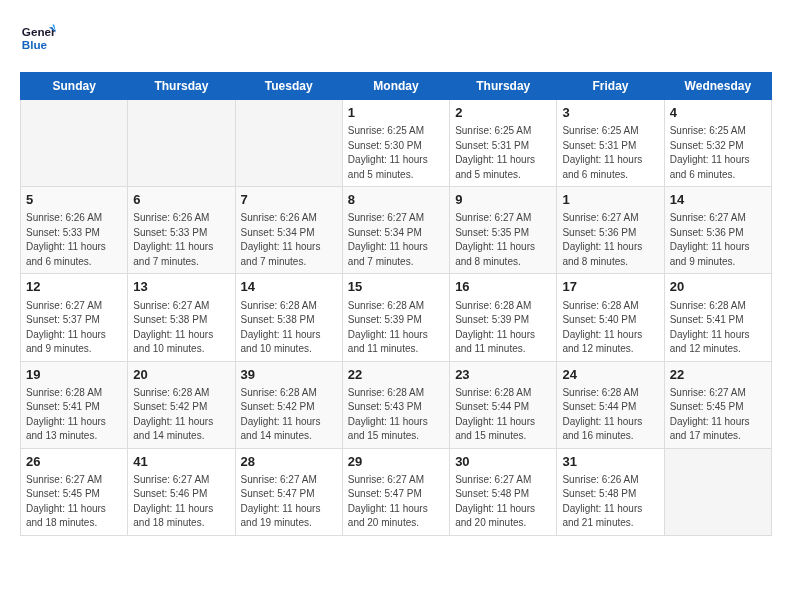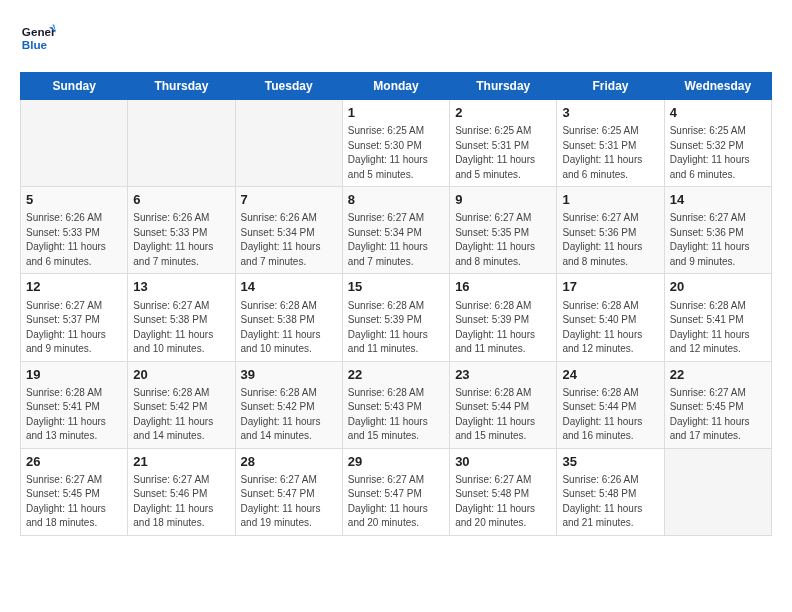--- a/index.html
+++ b/index.html
@@ -304,21 +304,21 @@
       </tr>
       <tr>
         <td>
           <span class="day-number">26</span>
           <div class="day-info" style="white-space: pre-line;">Sunrise: 6:27 AM
 Sunset: 5:45 PM
 Daylight: 11 hours
 and 18 minutes.</div>
         </td>
         <td>
-          <span class="day-number">21</span>
+          <span class="day-number">41</span>
           <div class="day-info" style="white-space: pre-line;">Sunrise: 6:27 AM
 Sunset: 5:46 PM
 Daylight: 11 hours
 and 18 minutes.</div>
         </td>
         <td>
           <span class="day-number">28</span>
           <div class="day-info" style="white-space: pre-line;">Sunrise: 6:27 AM
 Sunset: 5:47 PM
 Daylight: 11 hours
@@ -332,21 +332,21 @@
 and 20 minutes.</div>
         </td>
         <td>
           <span class="day-number">30</span>
           <div class="day-info" style="white-space: pre-line;">Sunrise: 6:27 AM
 Sunset: 5:48 PM
 Daylight: 11 hours
 and 20 minutes.</div>
         </td>
         <td>
-          <span class="day-number">35</span>
+          <span class="day-number">31</span>
           <div class="day-info" style="white-space: pre-line;">Sunrise: 6:26 AM
 Sunset: 5:48 PM
 Daylight: 11 hours
 and 21 minutes.</div>
         </td>
         <td class="empty-cell"></td>
       </tr>
     </tbody>
 </table>
 

